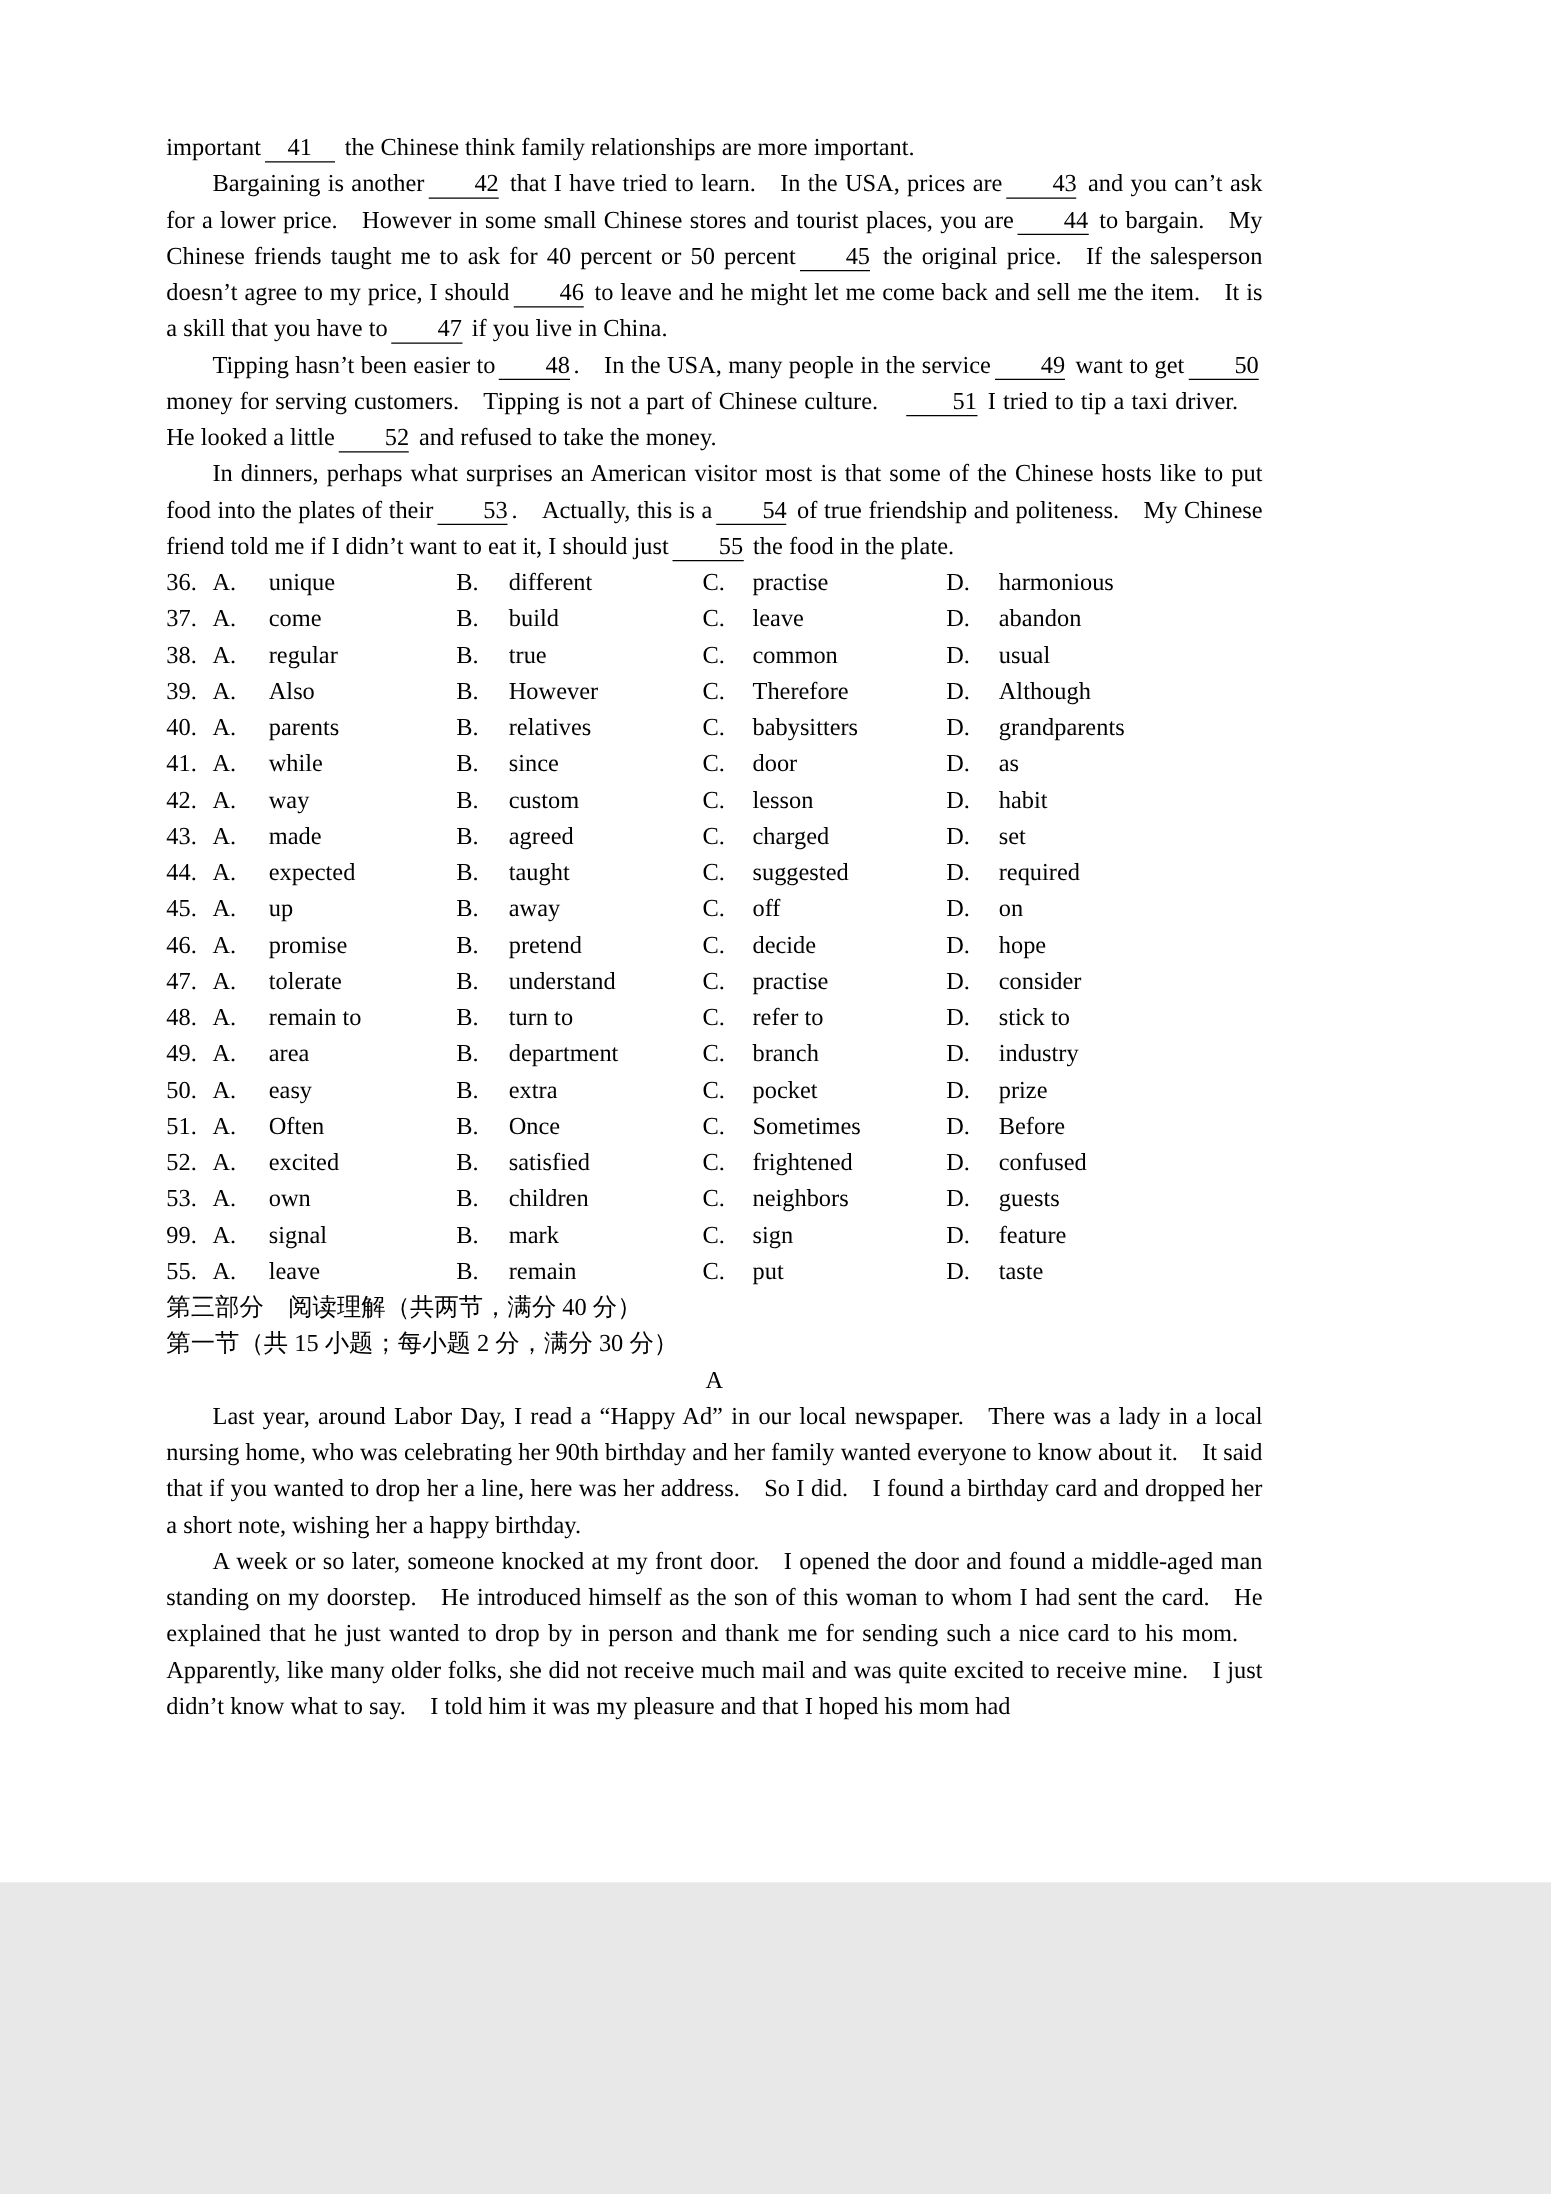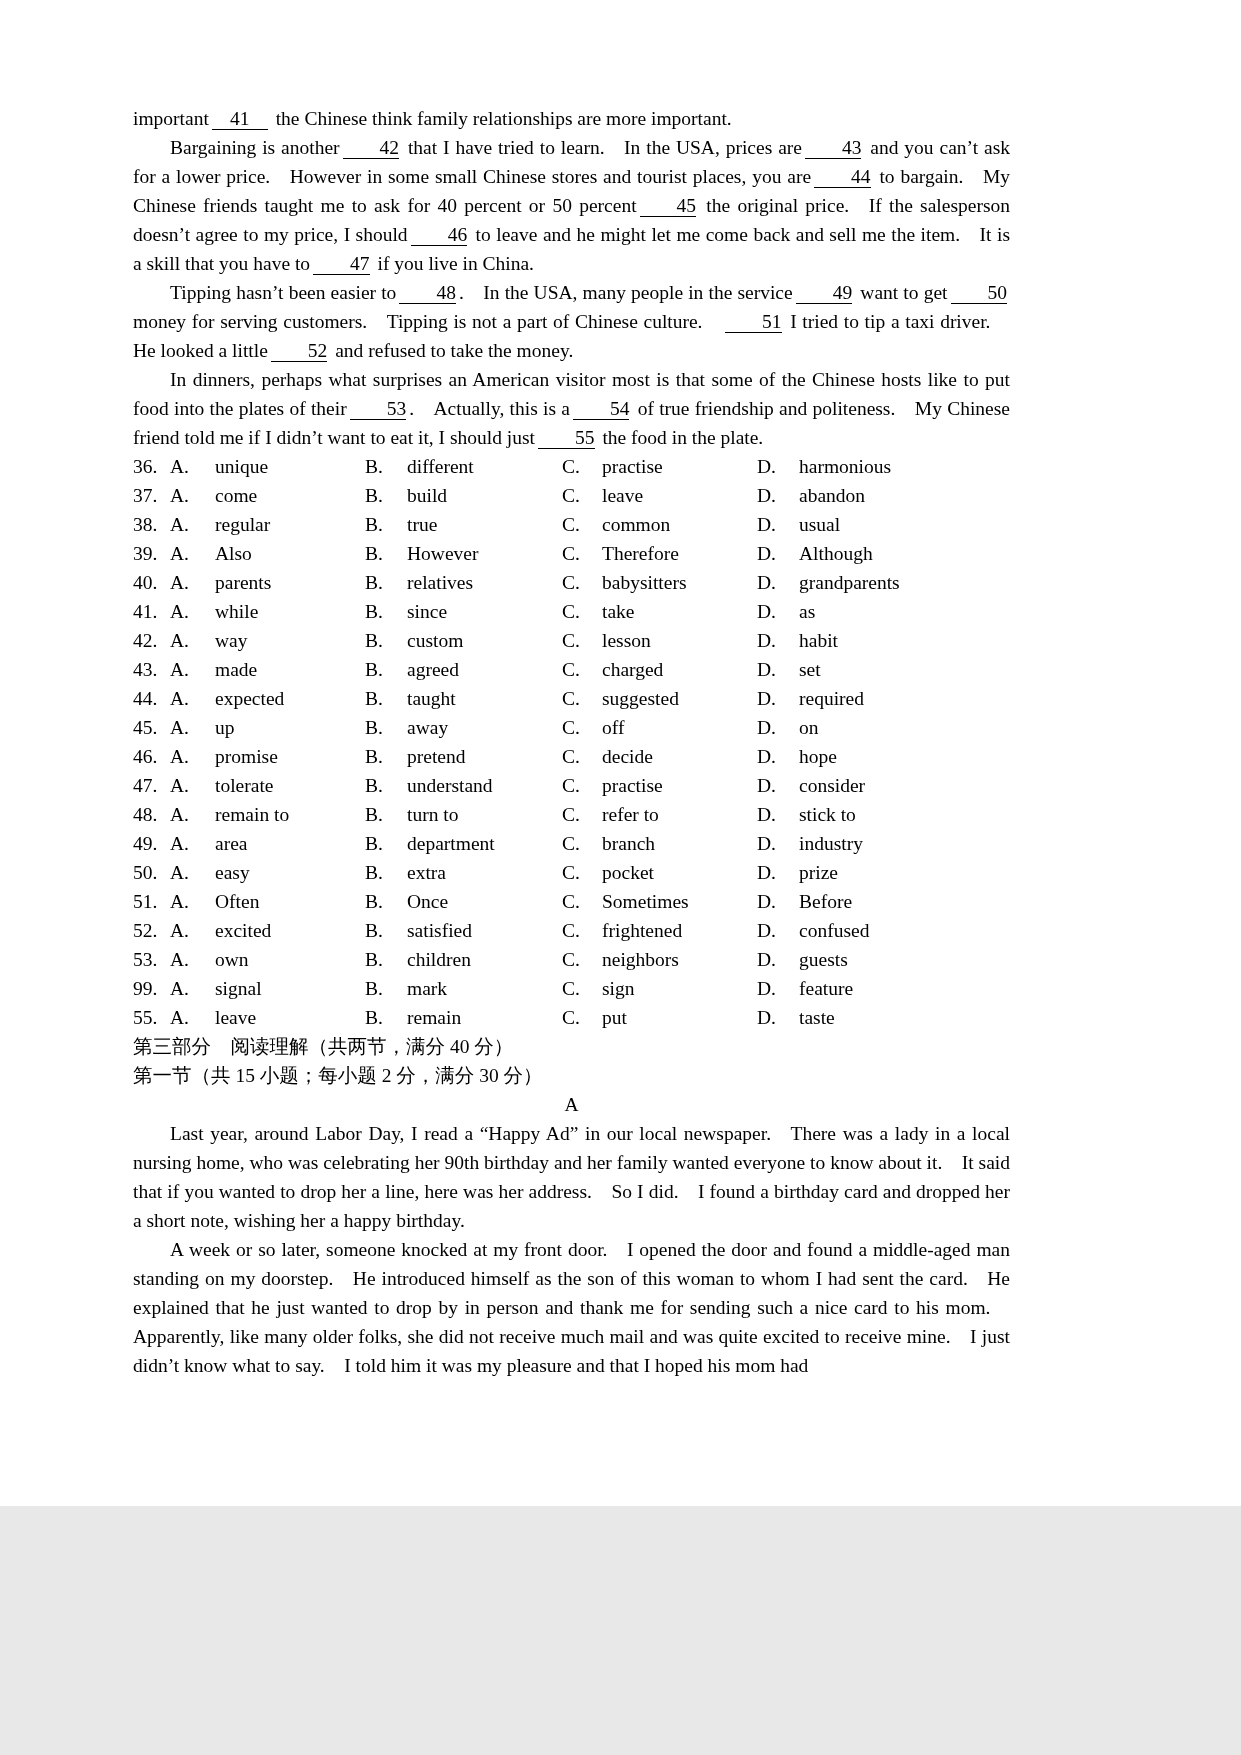--- a/index.html
+++ b/index.html
@@ -103,21 +103,21 @@
         <div>D.</div>
         <div>grandparents</div>
       </div>
       <div class="opt-row">
         <div>41.</div>
         <div>A.</div>
         <div>while</div>
         <div>B.</div>
         <div>since</div>
         <div>C.</div>
-        <div>take</div>
+        <div>door</div>
         <div>D.</div>
         <div>as</div>
       </div>
       <div class="opt-row">
         <div>42.</div>
         <div>A.</div>
         <div>way</div>
         <div>B.</div>
         <div>custom</div>
         <div>C.</div>

